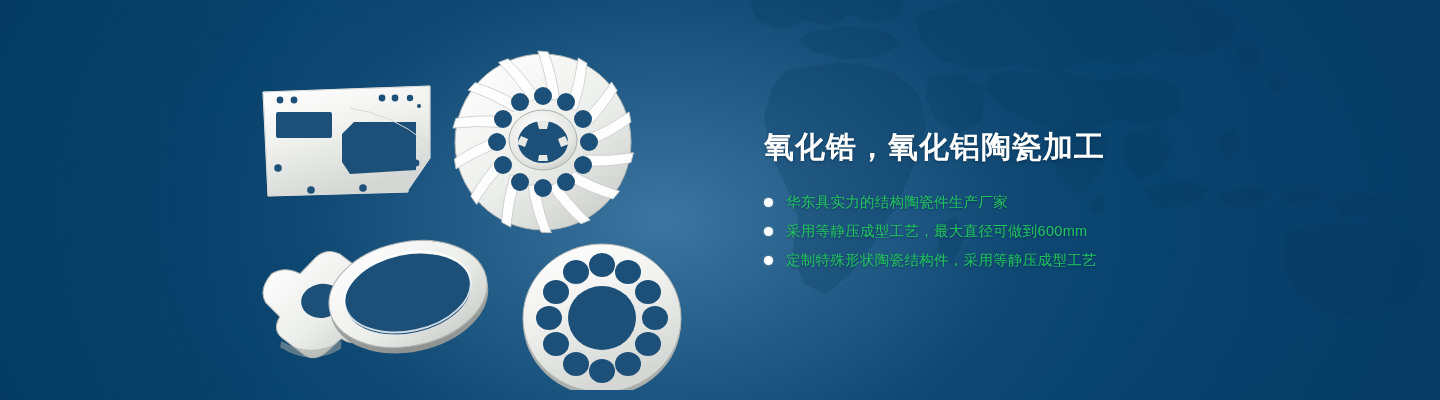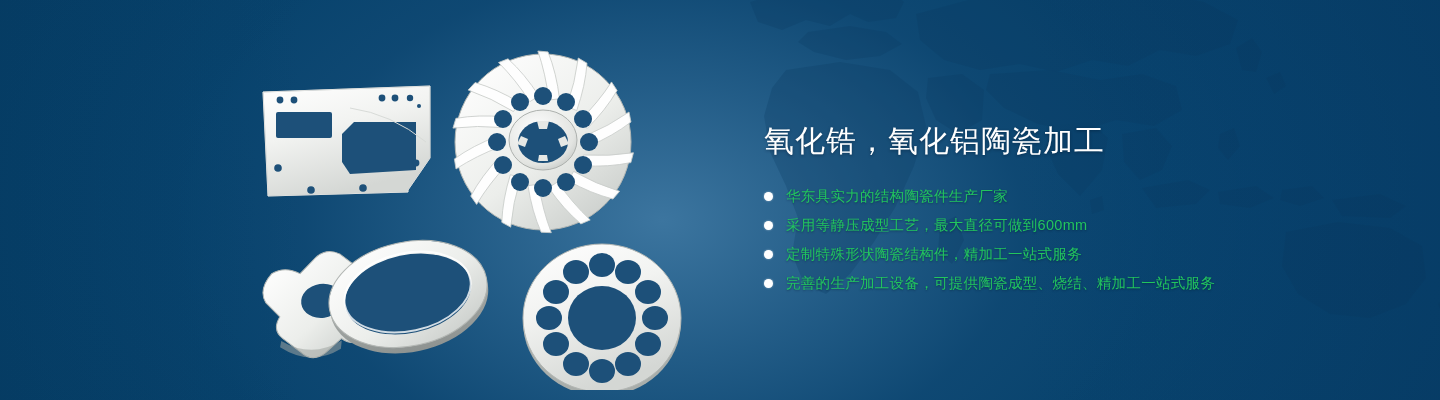--- a/index.html
+++ b/index.html
@@ -82,22 +82,22 @@
     position: absolute;
     left: 764px;
     top: 110px;
     width: 640px;
   }
   .headline {
     color: #ffffff;
     font-size: 30px;
     line-height: 38px;
     letter-spacing: 1px;
-    font-weight: 400;
-    margin: 12px 0 26px 0;
+    font-weight: 700;
+    margin: 18px 0 26px 0;
     white-space: nowrap;
     text-shadow: 0 1px 3px rgba(0,20,40,0.45);
   }
   .bullets {
     list-style: none;
     margin: 0;
     padding: 0;
   }
   .bullet {
     display: flex;
@@ -348,22 +348,18 @@
       <li class="bullet">
         <span class="dot"></span>
         <span class="bullet-text">华东具实力的结构陶瓷件生产厂家</span>
       </li>
       <li class="bullet">
         <span class="dot"></span>
         <span class="bullet-text">采用等静压成型工艺，最大直径可做到600mm</span>
       </li>
       <li class="bullet">
         <span class="dot"></span>
-        <span class="bullet-text">定制特殊形状陶瓷结构件，精加工一站式服务</span>
-      </li>
-      <li class="bullet">
-        <span class="dot"></span>
-        <span class="bullet-text">完善的生产加工设备，可提供陶瓷成型、烧结、精加工一站式服务</span>
+        <span class="bullet-text">定制特殊形状陶瓷结构件，采用等静压成型工艺</span>
       </li>
     </ul>
   </div>
 
 </div>
 
 </body></html>

